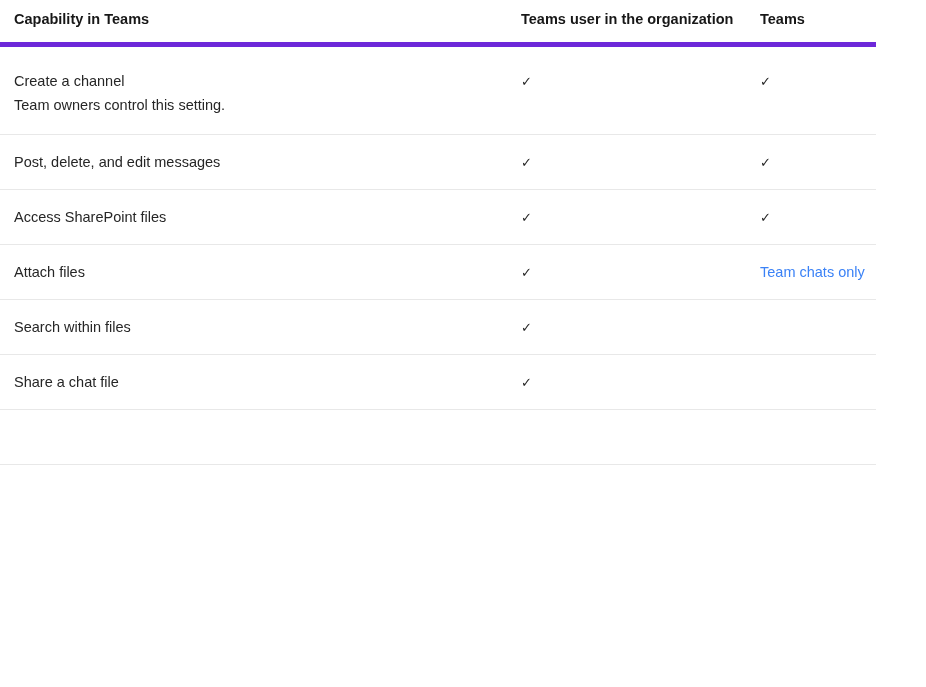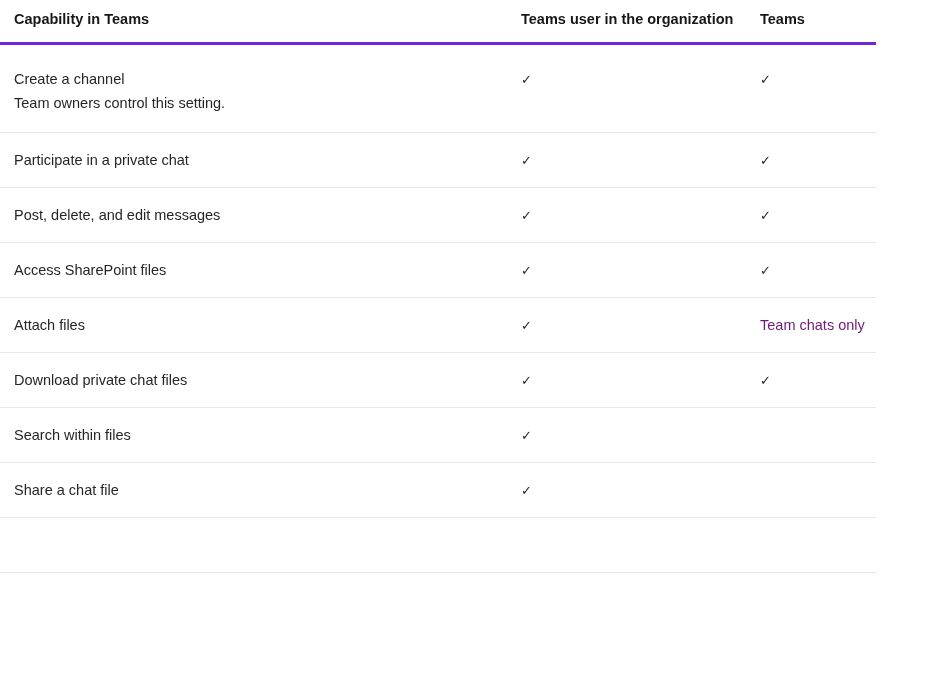--- a/index.html
+++ b/index.html
@@ -26,21 +26,21 @@
   .doc-table col.c-guest      { width: 130px; }
 
   .doc-table thead th {
     text-align: left;
     vertical-align: top;
     font-size: 14.5px;
     font-weight: bold;
     color: #171717;
     line-height: 1.35;
     padding: 10px 8px 12px 14px;
-    border-bottom: 3px solid #6d28d9;
+    border-bottom: 5px solid #6d28d9;
     white-space: nowrap;
   }
   .doc-table tbody td {
     text-align: left;
     vertical-align: top;
     font-size: 14.5px;
     font-weight: normal;
     color: #262626;
     line-height: 1.45;
     padding: 17px 8px 16px 14px;
@@ -58,21 +58,21 @@
     line-height: 1.45;
   }
   .mark {
     font-size: 13px;
     line-height: 1.45;
     color: #262626;
     display: inline-block;
   }
   .value-text {
     font-size: 14.5px;
-    color: #701a75;
+    color: #3b82f6;
     margin-top: 30px;
   }
   .empty-cell { display: inline-block; min-height: 1px; }
 </style>
 </head>
 <body>
 
 <table class="doc-table">
   <colgroup>
     <col class="c-capability">
@@ -86,43 +86,33 @@
       <th>Teams</th>
     </tr>
   </thead>
   <tbody>
       <tr>
         <td><span>Create a channel</span><span class="cap-note">Team owners control this setting.</span></td>
         <td><span class="mark">✓</span></td>
         <td><span class="mark">✓</span></td>
       </tr>
       <tr>
-        <td><span>Participate in a private chat</span></td>
-        <td><span class="mark">✓</span></td>
-        <td><span class="mark">✓</span></td>
-      </tr>
-      <tr>
         <td><span>Post, delete, and edit messages</span></td>
         <td><span class="mark">✓</span></td>
         <td><span class="mark">✓</span></td>
       </tr>
       <tr>
         <td><span>Access SharePoint files</span></td>
         <td><span class="mark">✓</span></td>
         <td><span class="mark">✓</span></td>
       </tr>
       <tr>
         <td><span>Attach files</span></td>
         <td><span class="mark">✓</span></td>
         <td><span class="value-text">Team chats only</span></td>
-      </tr>
-      <tr>
-        <td><span>Download private chat files</span></td>
-        <td><span class="mark">✓</span></td>
-        <td><span class="mark">✓</span></td>
       </tr>
       <tr>
         <td><span>Search within files</span></td>
         <td><span class="mark">✓</span></td>
         <td><span class="empty-cell"></span></td>
       </tr>
       <tr>
         <td><span>Share a chat file</span></td>
         <td><span class="mark">✓</span></td>
         <td><span class="empty-cell"></span></td>

